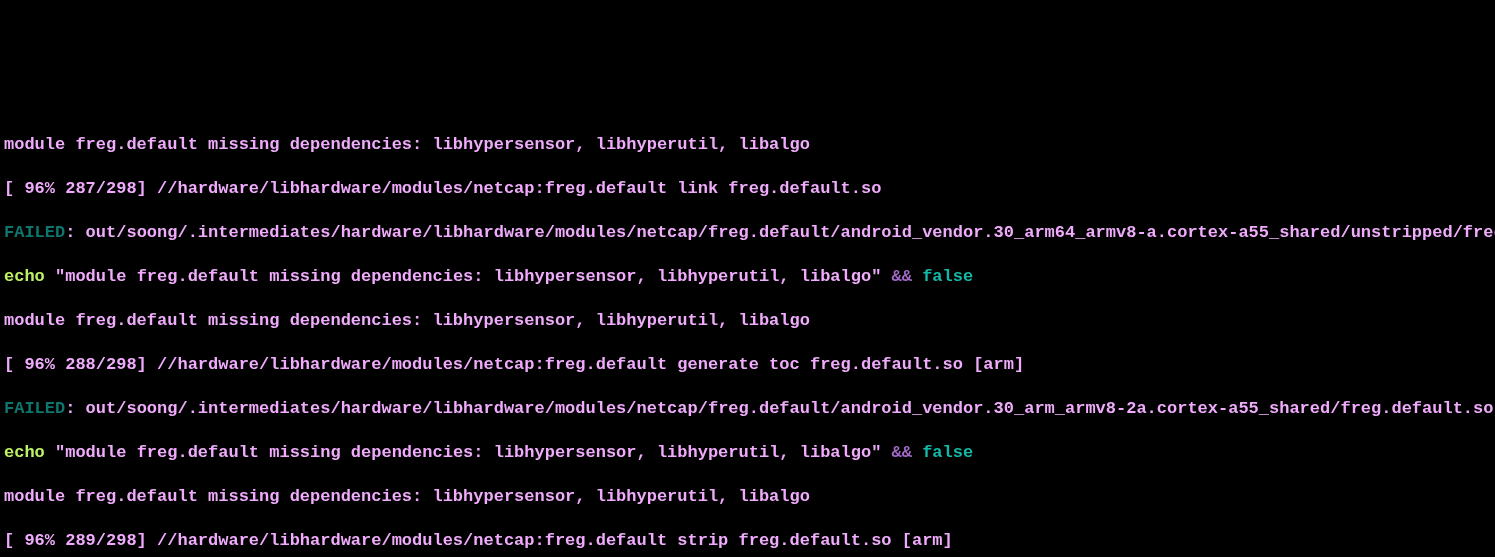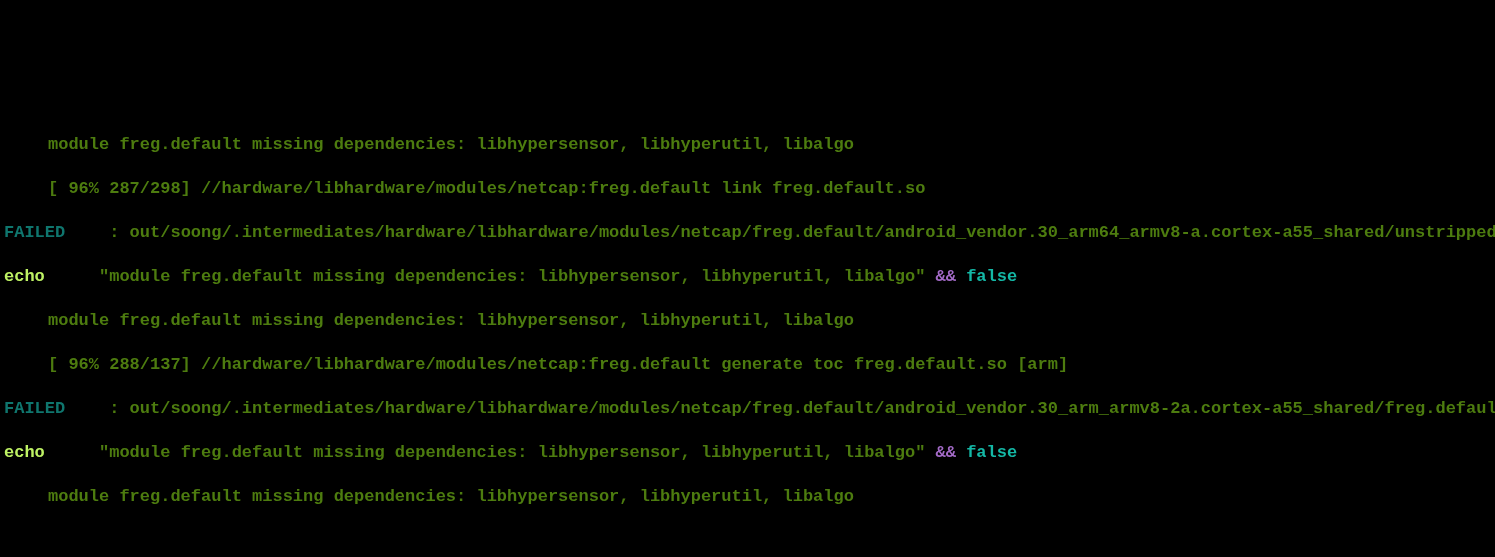--- a/index.html
+++ b/index.html
@@ -16,41 +16,42 @@
     white-space: pre;
     font-weight: 600;
   }
   .terminal {
     padding: 2px 4px;
     position: relative;
   }
   .line {
     display: block;
   }
-  .white  { color: #4d7c0f; margin-left: 44px; }
+  .white  { color: #f0abfc; }
   .red    { color: #0f766e; }
   .echo   { color: #bef264; }
   .amp    { color: #a36ac7; }
   .false  { color: #14b8a6; }
 </style>
 </head>
 <body>
 
 
 
 <div class="terminal">
 <span class="line white">module freg.default missing dependencies: libhypersensor, libhyperutil, libalgo</span>
 <span class="line white">[ 96% 287/298] //hardware/libhardware/modules/netcap:freg.default link freg.default.so</span>
 <span class="line"><span class="red">FAILED</span><span class="white">: out/soong/.intermediates/hardware/libhardware/modules/netcap/freg.default/android_vendor.30_arm64_armv8-a.cortex-a55_shared/unstripped/freg.default.so</span></span>
 <span class="line"><span class="echo">echo</span><span class="white"> "module freg.default missing dependencies: libhypersensor, libhyperutil, libalgo" </span><span class="amp">&amp;&amp;</span><span class="false"> false</span></span>
 <span class="line white">module freg.default missing dependencies: libhypersensor, libhyperutil, libalgo</span>
-<span class="line white">[ 96% 288/137] //hardware/libhardware/modules/netcap:freg.default generate toc freg.default.so [arm]</span>
+<span class="line white">[ 96% 288/298] //hardware/libhardware/modules/netcap:freg.default generate toc freg.default.so [arm]</span>
 <span class="line"><span class="red">FAILED</span><span class="white">: out/soong/.intermediates/hardware/libhardware/modules/netcap/freg.default/android_vendor.30_arm_armv8-2a.cortex-a55_shared/freg.default.so.toc</span></span>
 <span class="line"><span class="echo">echo</span><span class="white"> "module freg.default missing dependencies: libhypersensor, libhyperutil, libalgo" </span><span class="amp">&amp;&amp;</span><span class="false"> false</span></span>
 <span class="line white">module freg.default missing dependencies: libhypersensor, libhyperutil, libalgo</span>
+<span class="line white">[ 96% 289/298] //hardware/libhardware/modules/netcap:freg.default strip freg.default.so [arm]</span>
 
 
 
 
 
 
 
 
 
 

